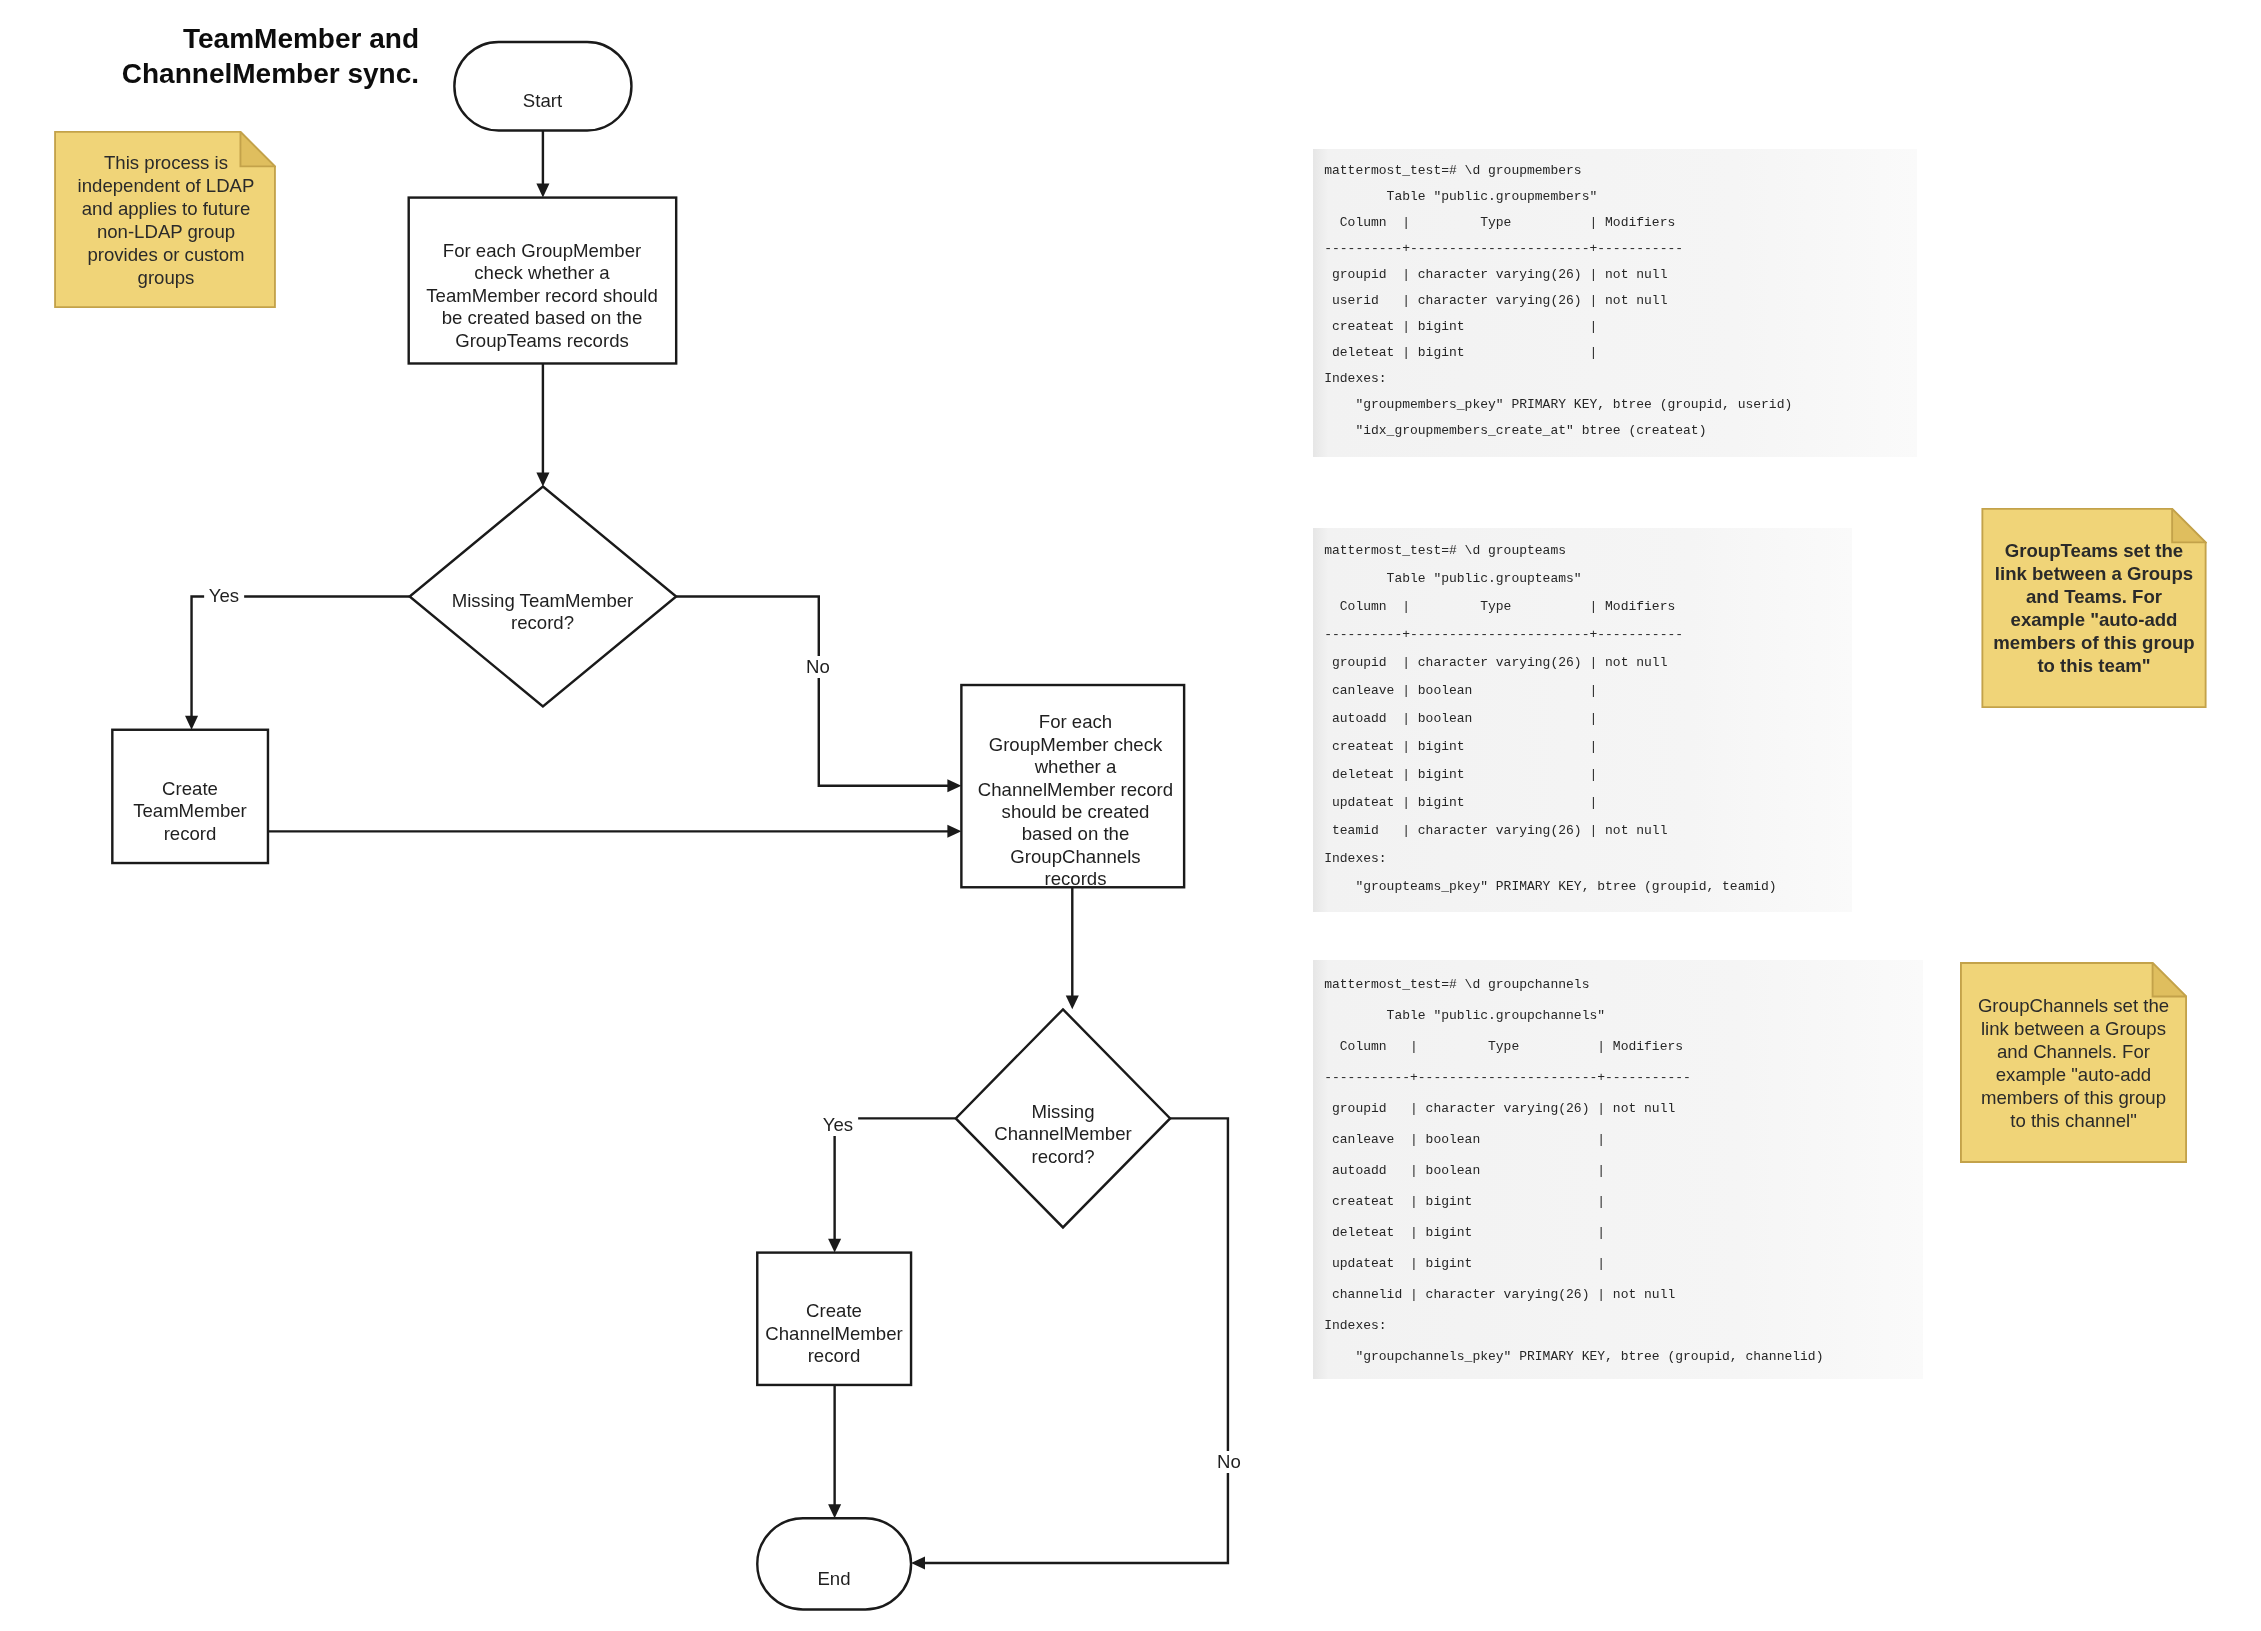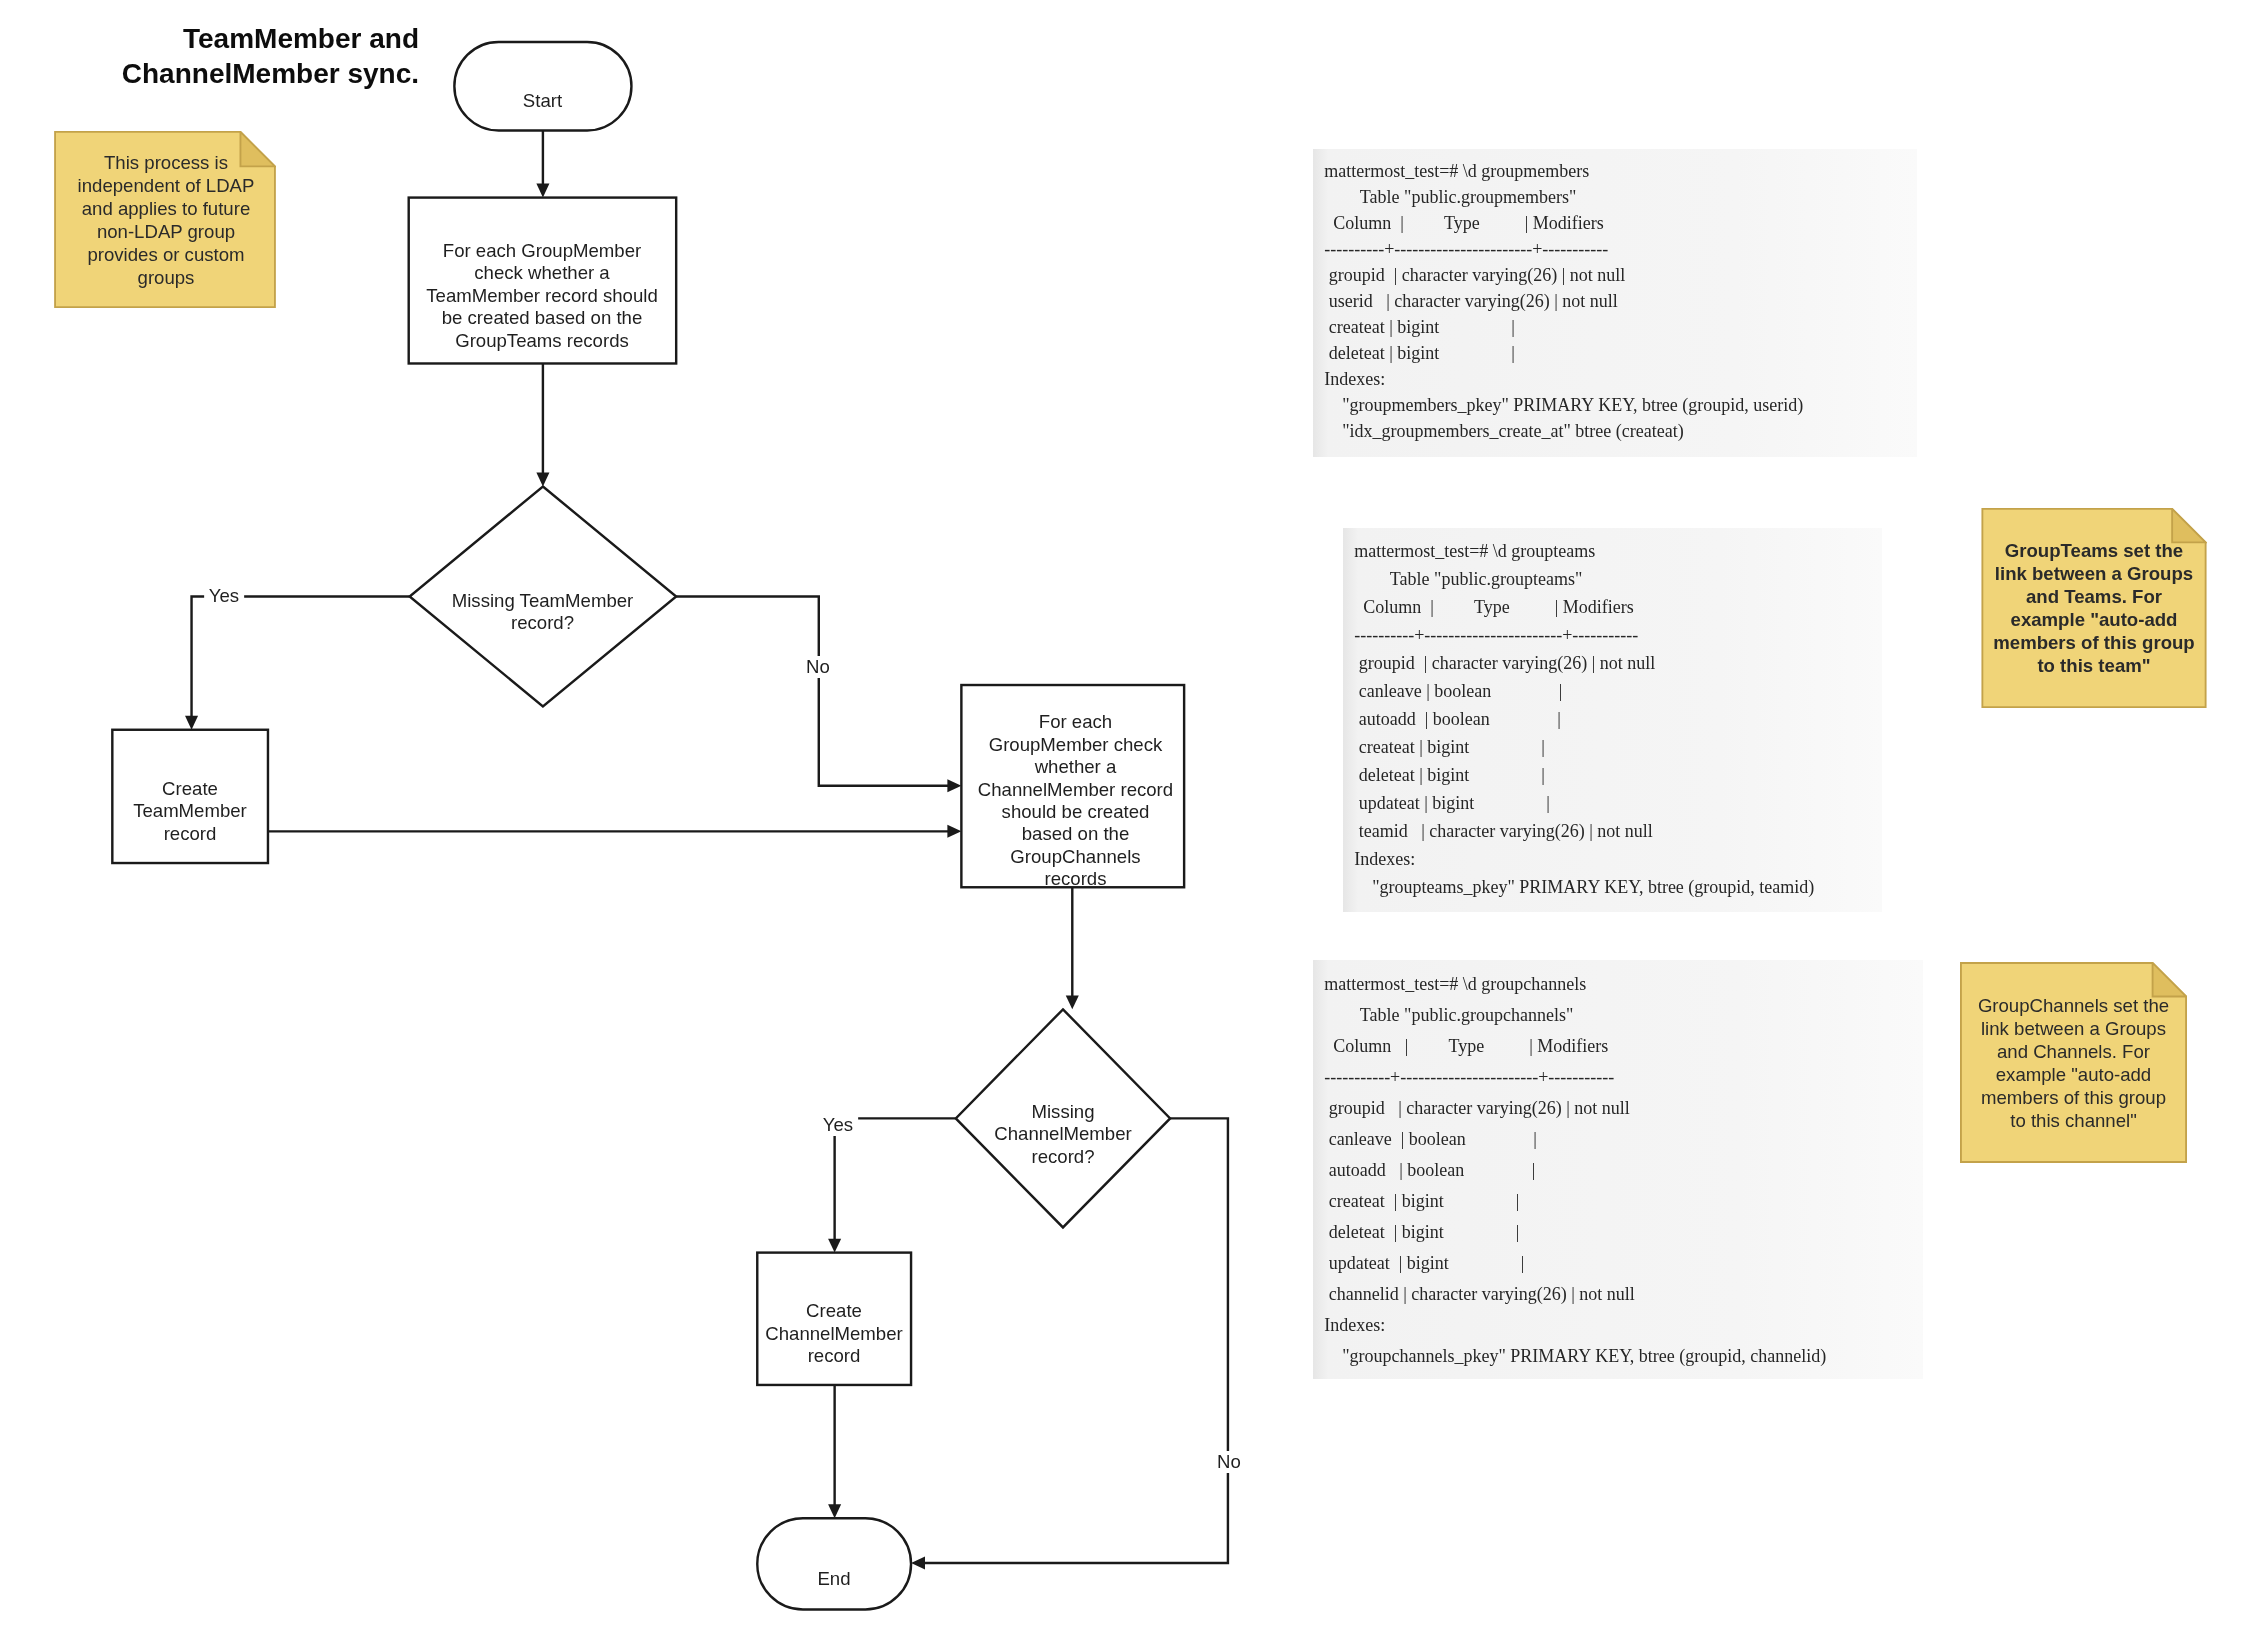--- a/index.html
+++ b/index.html
@@ -16,24 +16,24 @@
               font-size:28px;line-height:35px;font-weight:bold;white-space:pre-line;color:#0d0d0d;}
 
   .note{position:absolute;}
   .note svg{position:absolute;left:0;top:0;}
   .note .note-text{position:absolute;left:0;top:0;width:100%;height:100%;
                    display:flex;align-items:center;justify-content:center;text-align:center;
                    white-space:pre-line;font-size:18.6px;line-height:23px;color:#2a2a2a;padding:1.9px 5.6px;
                    box-sizing:border-box;}
 
   .terminal{position:absolute;background:linear-gradient(90deg,#e6e6e6 0px,#f2f2f2 15px,#f5f5f5 70%,#fafafa 100%);
-            font-family:Liberation Serif, serif;font-size:18px;color:#262626;
+            font-family:Liberation Mono, monospace;font-size:13px;color:#262626;
             white-space:pre;padding:9.3px 11.2px;box-sizing:border-box;}
   .terminal.lh28{line-height:26px;}
-  .terminal.lh30{line-height:28px;margin-left:30px;}
+  .terminal.lh30{line-height:28px;}
   .terminal.lh33{line-height:31px;}
 </style>
 </head>
 <body>
 
 <div id="canvas">
 
   <svg id="wires" viewBox="0 0 2426 1750" xmlns="http://www.w3.org/2000/svg">
     <g stroke="#1a1a1a" stroke-width="2.6" fill="none">
 

